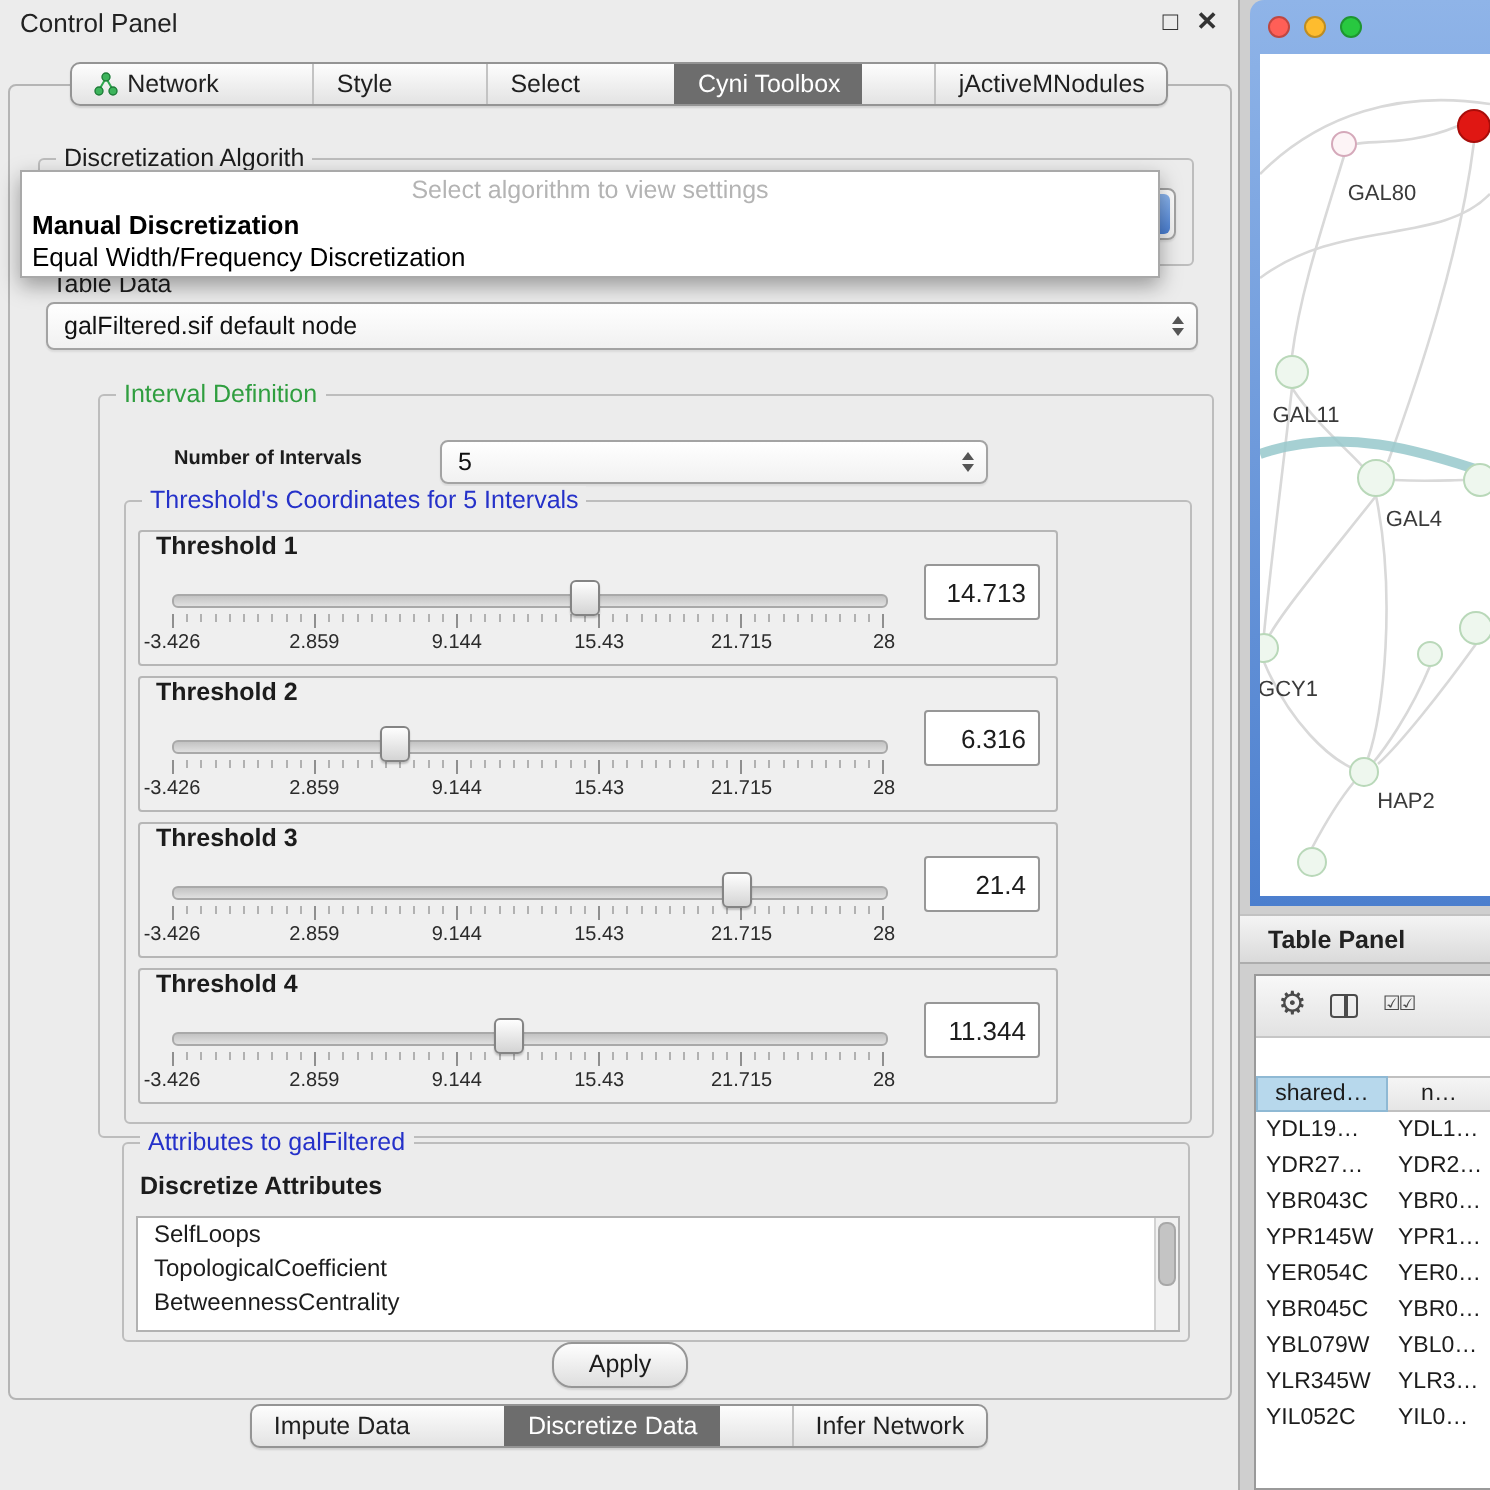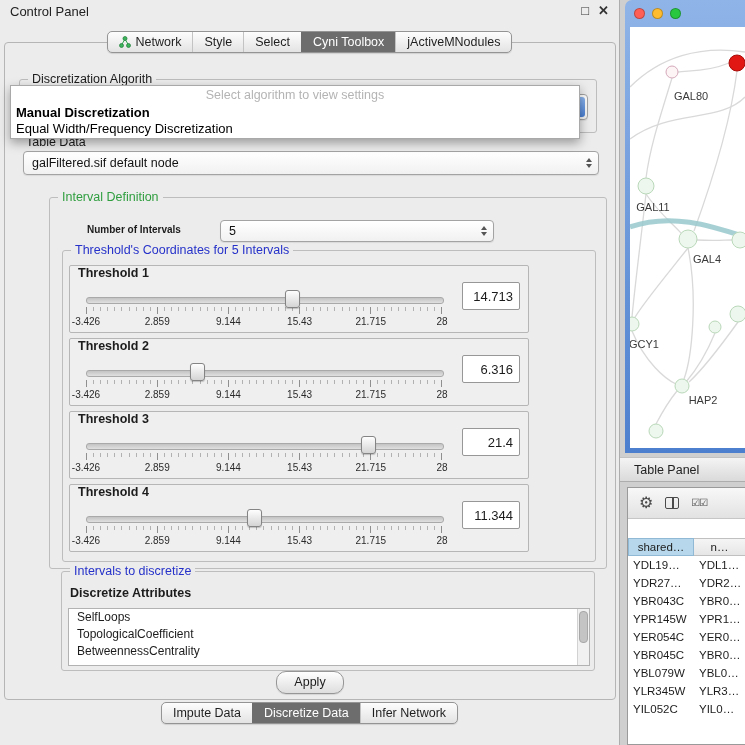--- a/index.html
+++ b/index.html
@@ -9,21 +9,21 @@
   .cp{position:absolute;left:0;top:0;width:619px;height:745px;background:#ececec;border-right:1px solid #adadad;}
   .titlebar{height:22px;display:flex;align-items:center;padding:0 10px;font-size:13px;color:#222;}
   .win-icons{margin-left:auto;display:flex;gap:9px;font-size:13px;color:#333;}
   .win-icons span{cursor:default;line-height:22px;}
   .close-g{font-weight:bold;}
   
   .tabbar{position:absolute;left:0;right:0;display:flex;justify-content:center;z-index:6;}
   .tabbar.top{top:31px;}
   .tabbar.bottom{top:702px;}
   .tabgroup{display:flex;border:1px solid #949494;border-radius:5px;overflow:hidden;
-            background:linear-gradient(#fdfdfd,#e3e3e3);box-shadow:0 1px 1px rgba(0,0,0,.12);}
+            background:linear-gradient(#fdfdfd,#e3e3e3);box-shadow:0 1px 1px rgba(0,0,0,.12);gap:36px;}
   .tab{padding:3px 11px;border-left:1px solid #c3c3c3;font-size:12.5px;color:#1f1f1f;
        display:flex;align-items:center;gap:5px;white-space:nowrap;}
   .tab:first-child{border-left:none;}
   .tab.sel{background:#6d6d6d;color:#fff;border-left-color:#6d6d6d;}
   
   .content{position:absolute;left:4px;top:42px;width:610px;height:656px;background:#ececec;
            border:1px solid #b5b5b5;border-radius:4px;}
   
   .group{position:absolute;border:1px solid #bdbdbd;border-radius:3px;}
   .group-label{position:absolute;top:-8px;left:8px;background:#ececec;padding:0 4px;font-size:12.5px;}
@@ -75,21 +75,21 @@
   .netwin{position:absolute;left:625px;top:0;width:120px;height:453px;background:linear-gradient(#8fb4e8,#4c7fce);
           border-top-left-radius:7px;overflow:hidden;}
   .nettitle{height:27px;position:relative;}
   .lights{position:absolute;left:9px;top:8px;display:flex;gap:7px;}
   .light{width:11px;height:11px;border-radius:50%;border:1px solid rgba(0,0,0,.25);box-sizing:border-box;}
   .l-red{background:#ff5f57;} .l-yellow{background:#febc2e;} .l-green{background:#28c840;}
   .netcanvas{position:absolute;left:5px;top:27px;right:0;bottom:5px;background:#fff;overflow:hidden;}
   
   .tp-header{position:absolute;left:620px;top:457px;width:125px;height:25px;
              background:linear-gradient(#f4f4f4,#dadada);border-top:1px solid #c2c2c2;border-bottom:1px solid #adadad;
-             font-size:12.5px;line-height:25px;padding-left:14px;box-sizing:border-box;color:#222;}
+             font-size:12.5px;line-height:25px;padding-left:14px;box-sizing:border-box;color:#222;font-weight:bold;}
   .tablewin{position:absolute;left:627px;top:487px;width:118px;height:256px;background:#fff;
             border:1px solid #9a9a9a;border-right:none;overflow:hidden;}
   .twtoolbar{position:absolute;left:0;right:0;top:0;height:30px;background:linear-gradient(#f8f8f8,#e2e2e2);
              border-bottom:1px solid #c6c6c6;display:flex;align-items:center;gap:12px;padding-left:11px;}
   .icon-g{font-size:16px;color:#4a4a4a;line-height:1;}
   .icon-cols{width:14px;height:12px;border:1.5px solid #4a4a4a;border-radius:2px;position:relative;box-sizing:border-box;}
   .icon-cols::after{content:"";position:absolute;left:50%;top:0;bottom:0;width:1.5px;background:#4a4a4a;}
   .icon-checks{font-size:10px;color:#4a4a4a;letter-spacing:-1px;line-height:1;}
   .thead{position:absolute;left:0;right:0;top:50px;height:18px;display:flex;font-size:11.5px;}
   .thcell{box-sizing:border-box;border:1px solid #c0c0c0;border-left:none;background:linear-gradient(#f5f5f5,#e6e6e6);
@@ -250,21 +250,21 @@
               <span style="left:80%">21.715</span>
               <span style="left:100%">28</span>
             </div>
           </div>
           <div class="valbox">11.344</div>
         </div>
       </div>
     </div>
 
     <div class="group" style="left:56px;top:528px;width:532px;height:98px;">
-      <span class="group-label lbl-blue">Intervals to discretize</span>
+      <span class="group-label lbl-blue">Attributes to galFiltered</span>
       <div style="position:absolute;left:8px;top:14px;font-weight:bold;font-size:12.5px;">Discretize Attributes</div>
       <div class="listbox">
         <div class="list-item">SelfLoops</div>
         <div class="list-item">TopologicalCoefficient</div>
         <div class="list-item">BetweennessCentrality</div>
         <div class="vscroll">
           <div class="vthumb"></div>
         </div>
       </div>
     </div>

